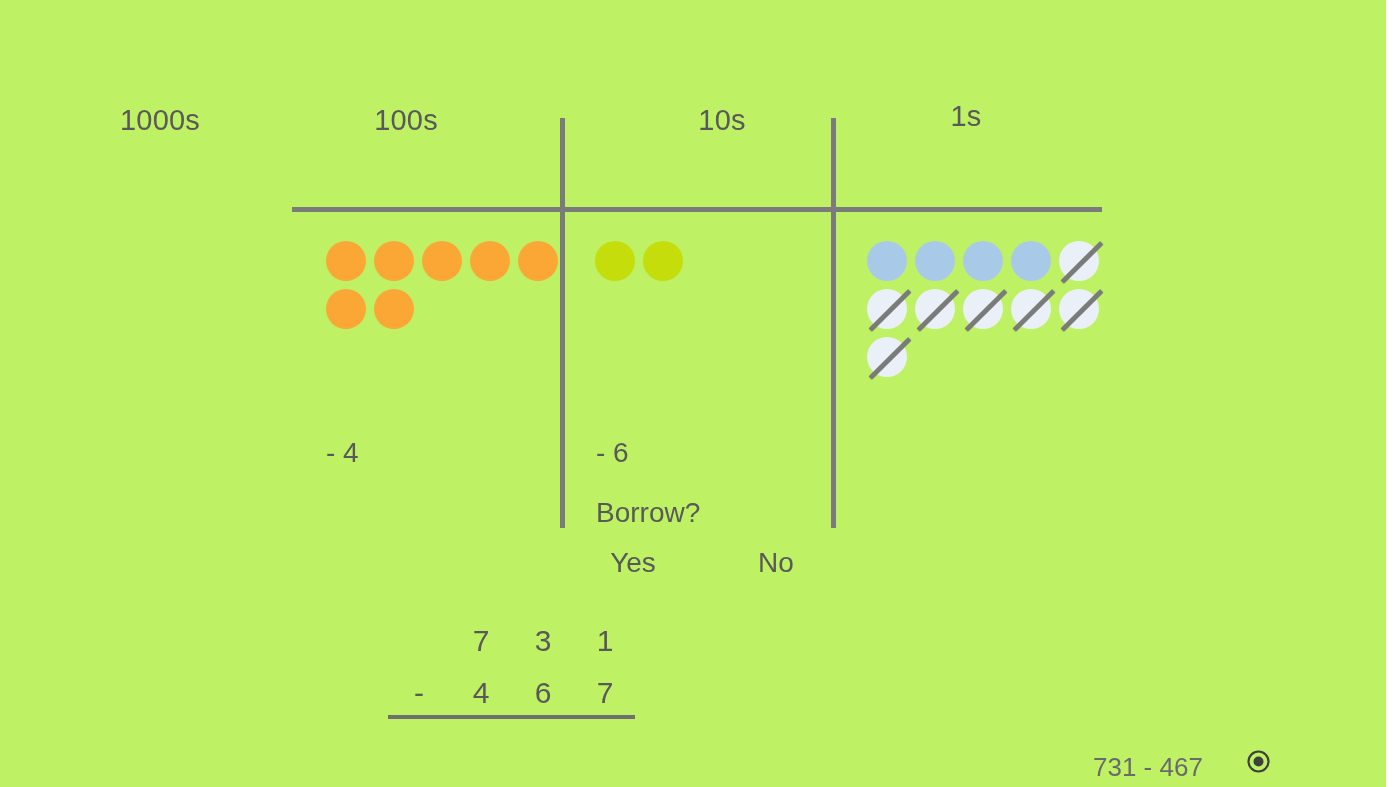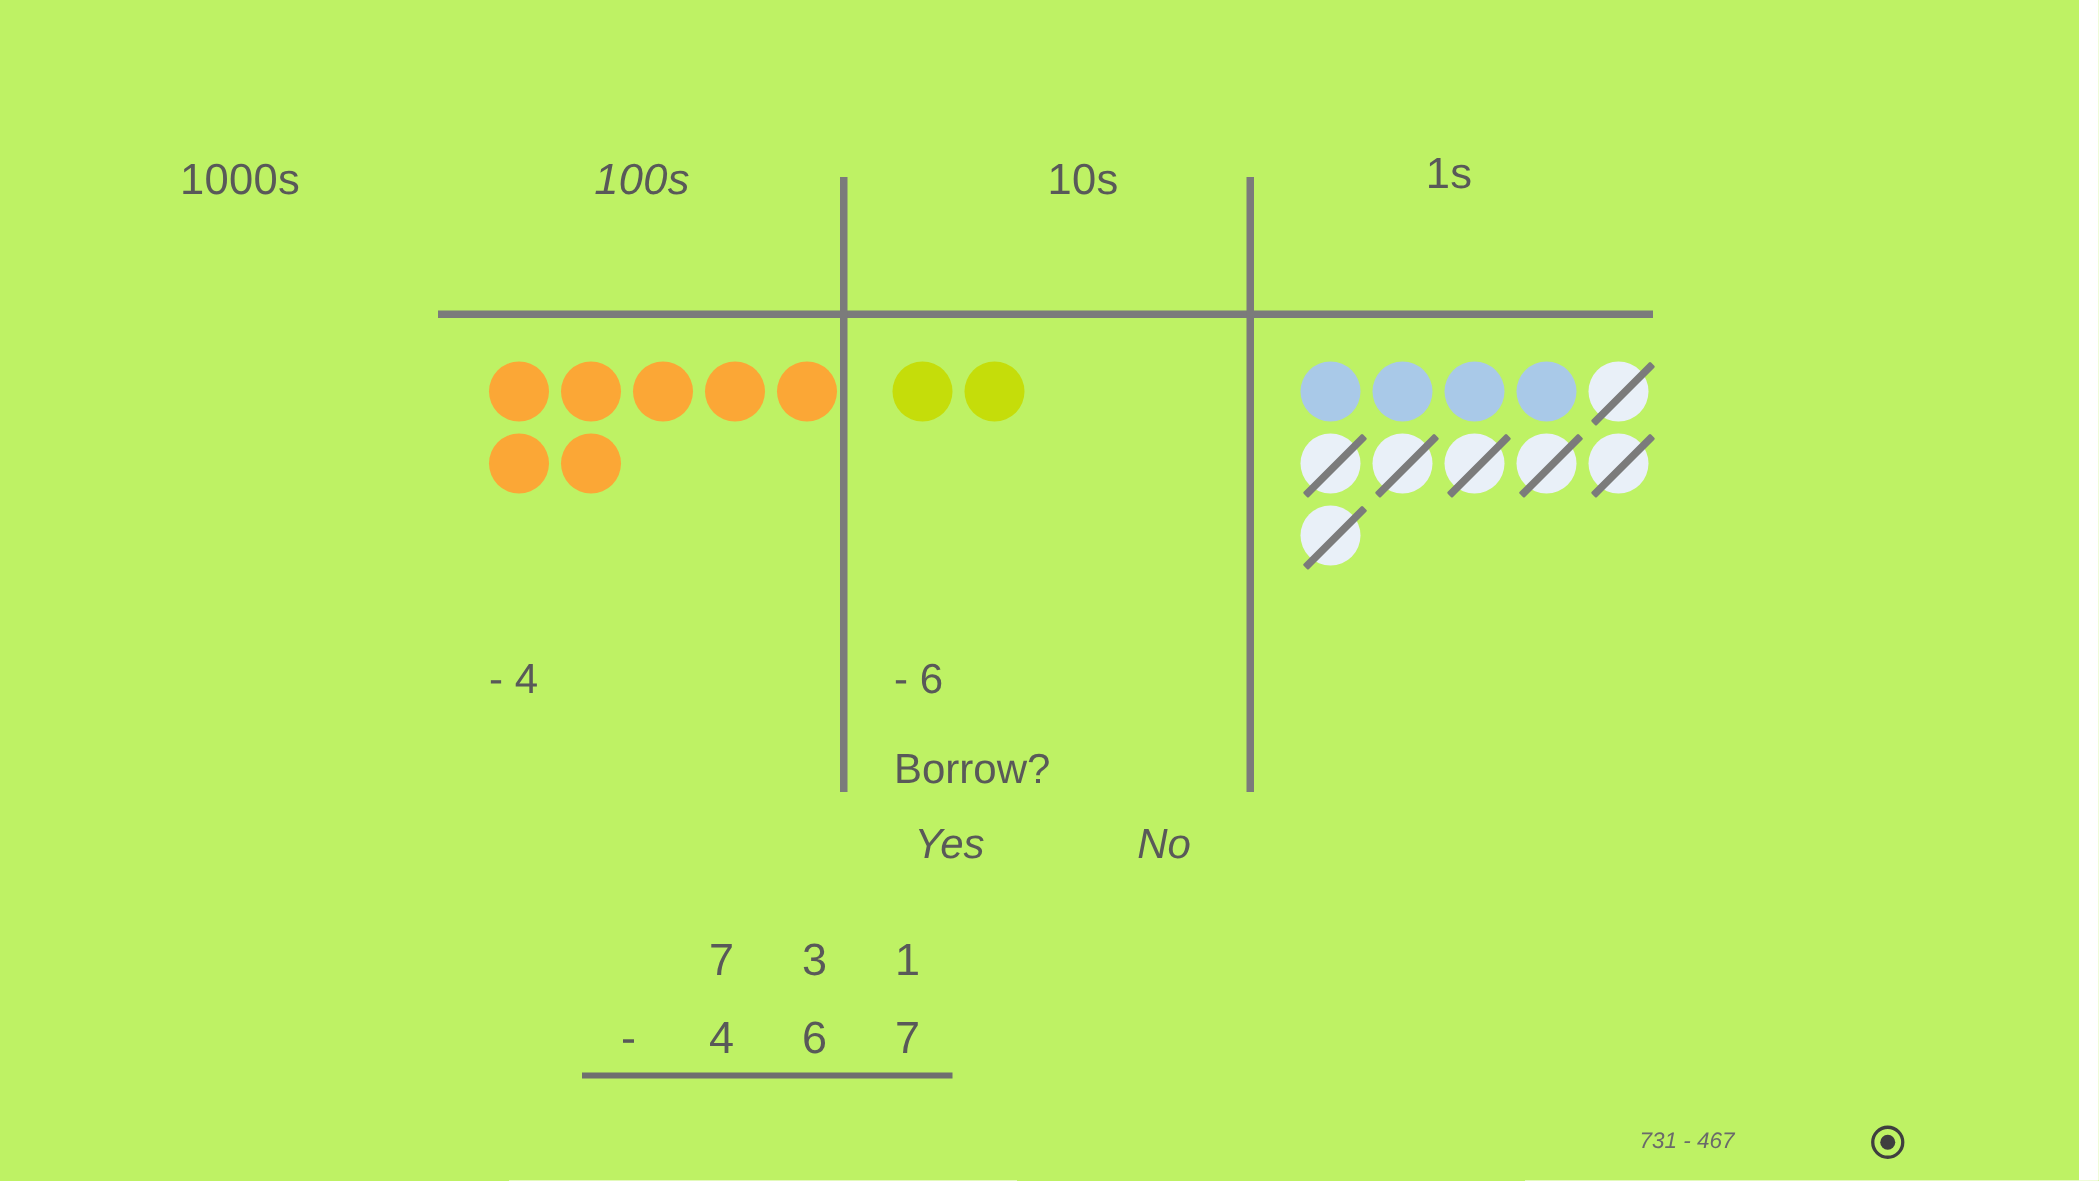--- a/index.html
+++ b/index.html
@@ -80,21 +80,21 @@
     border-radius: 1px;
   }
 
   
   .annot {
     position: absolute;
     font-size: 28px;
     color: #595959;
     white-space: nowrap;
   }
-  .annot.center { transform: translateX(-50%); text-align: center; font-style: italic; }
+  .annot.center { transform: translateX(-50%); text-align: center; }
 
   
   #algorithm {
     position: absolute;
     left: 388px;
     top: 615px;
     width: 250px;
     font-size: 30px;
     color: #595959;
   }
@@ -115,40 +115,39 @@
     width: 247px;
     height: 4px;
     background: #6f6f6f;
   }
 
   
   #footer-label {
     position: absolute;
     left: 1093px;
     top: 752px;
-    font-size: 15px;
+    font-size: 26px;
     color: #6a6a6a;
     white-space: nowrap;
-    font-style: italic;
   }
   #footer-icon {
     position: absolute;
     left: 1246px;
     top: 749px;
     width: 25px;
     height: 25px;
   }
 </style>
 </head>
 <body>
 
 <div id="stage">
 
   <div class="col-header" style="left:160px; top:104px;">1000s</div>
-  <div class="col-header" style="left:428px; top:104px;font-style:italic;">100s</div>
+  <div class="col-header" style="left:406px; top:104px;">100s</div>
   <div class="col-header" style="left:722px; top:104px;">10s</div>
   <div class="col-header" style="left:966px; top:100px;">1s</div>
 
   <div class="rule-h" style="left:292px; top:207px; width:810px;"></div>
   <div class="rule-v" style="left:560px; top:118px; height:410px;"></div>
   <div class="rule-v" style="left:831px; top:118px; height:410px;"></div>
 
   <div class="counter-group" style="left:325px; top:240px; width:250px;">
     <div class="counter orange">
         <span class="disc"></span>

